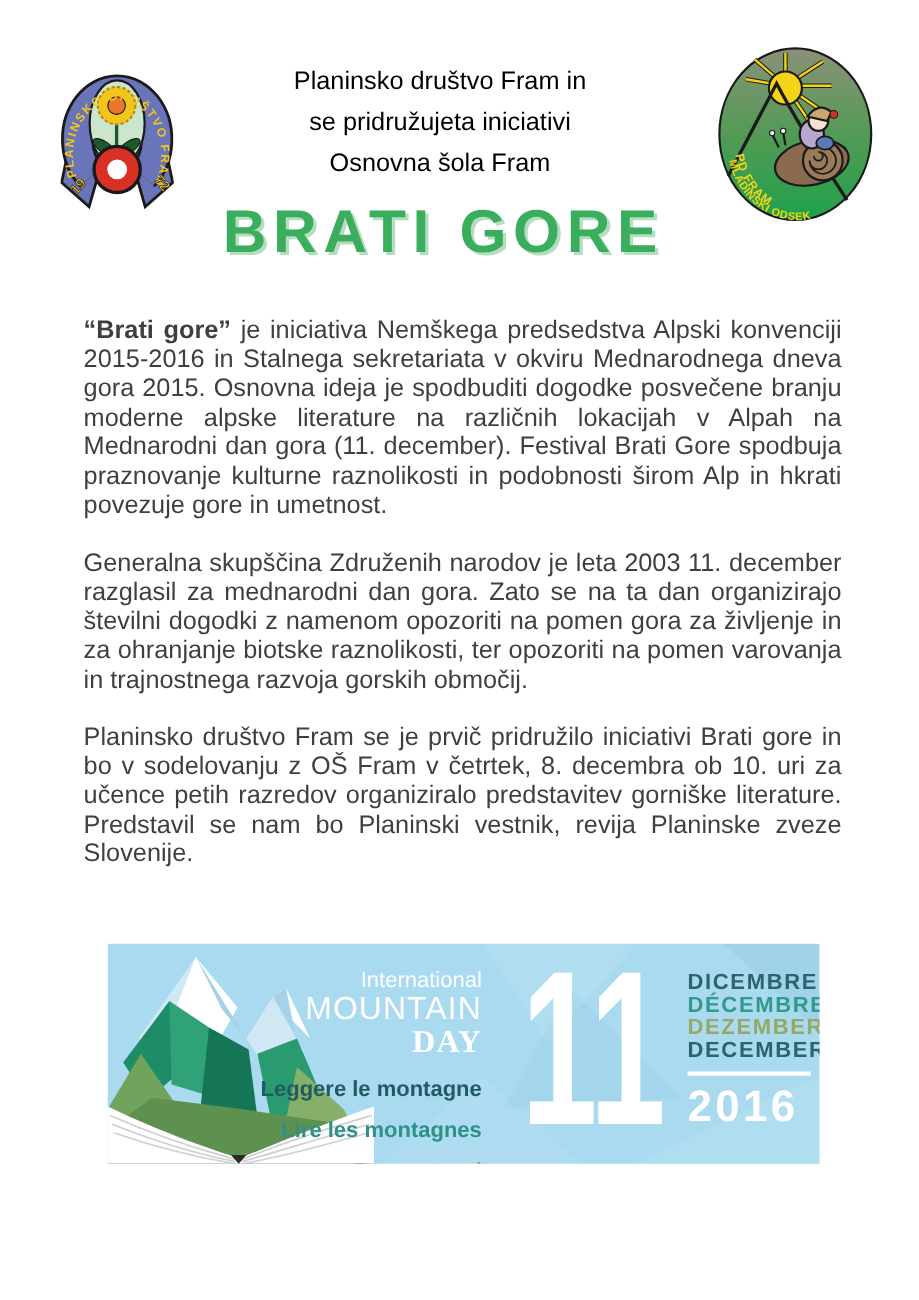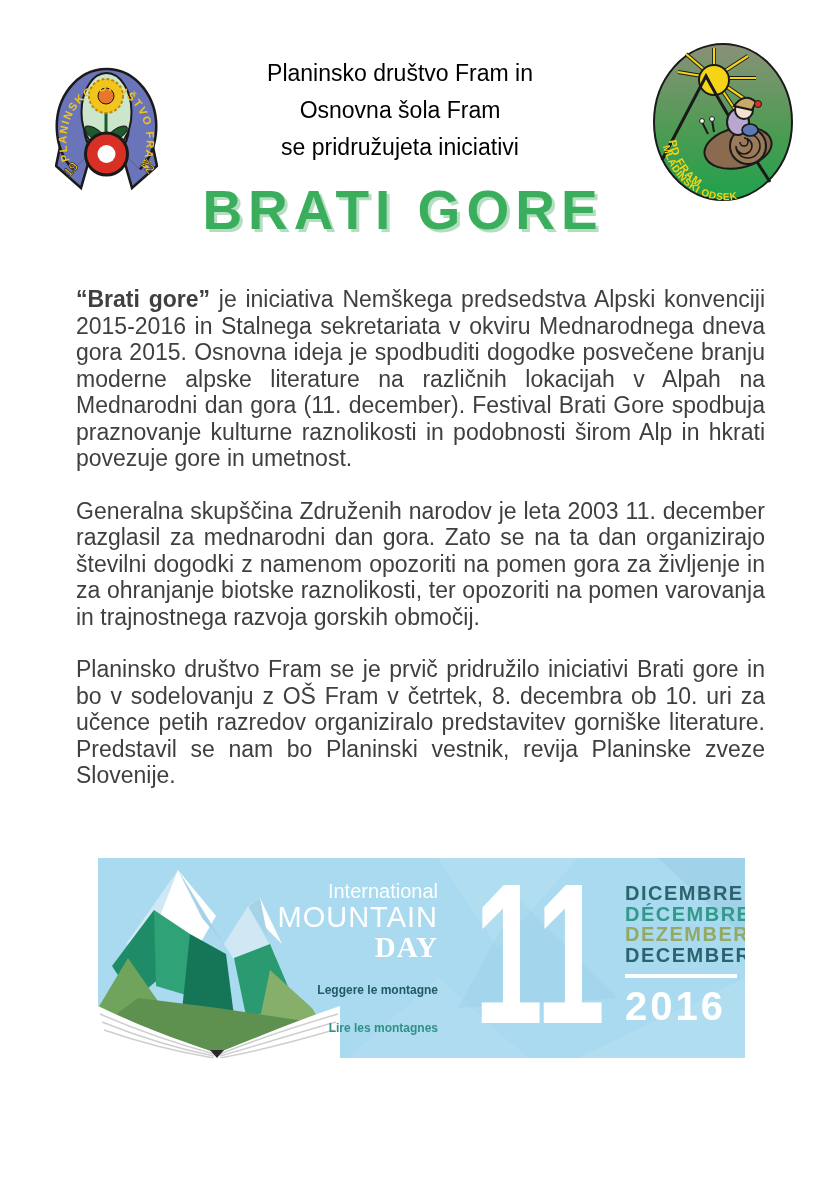--- a/index.html
+++ b/index.html
@@ -40,21 +40,21 @@
     background:#A9DAEF;overflow:hidden;
   }
   .banner-art{position:absolute;left:0;top:0;width:647px;height:200px;display:block;}
   .imd-block{
     position:absolute;left:120px;top:22px;width:220px;
     text-align:right;color:#ffffff;
   }
   .imd-kicker{font-size:20px;line-height:22px;font-weight:normal;}
   .imd-line1{font-size:29px;line-height:30px;font-weight:normal;letter-spacing:1px;}
   .imd-line2{font-size:29px;line-height:30px;font-weight:bold;letter-spacing:1px;margin-bottom:8px;font-family:Liberation Serif, serif;}
-  .imd-langs div{font-size:12px;line-height:17.5px;font-weight:bold;margin-top:20px;}
+  .imd-langs div{font-size:20px;line-height:17.5px;font-weight:bold;margin-top:20px;}
   .lang-0{color:#1F5B63;}
   .lang-1{color:#2F9186;}
   .lang-2{color:#8FAC62;}
   .lang-3{color:#4C9F6B;}
   .big-day{
     position:absolute;left:376px;top:16px;
     color:#ffffff;font-weight:bold;
     font-size:200px;line-height:160px;
     transform:scaleX(0.62);transform-origin:left top;
     white-space:nowrap;
@@ -158,22 +158,22 @@
     <text font-size="11" font-weight="bold" fill="#F5D417" letter-spacing="1" font-family="Liberation Sans, sans-serif">
       <textPath href="#rarc1" startOffset="8%">PD FRAM</textPath>
     </text>
     <text font-size="10" font-weight="bold" fill="#F5D417" letter-spacing="0.5" font-family="Liberation Sans, sans-serif">
       <textPath href="#rarc2" startOffset="4%">MLADINSKI ODSEK</textPath>
     </text>
   </svg>
 
   <div class="header-block">
     <div>Planinsko društvo Fram  in</div>
+    <div>se pridružujeta iniciativi</div>
     <div>Osnovna šola Fram</div>
-    <div>se pridružujeta iniciativi</div>
   </div>
 
   <div class="doc-title">BRATI GORE</div>
 
   <div class="body-text">
     <p><span class="lead-bold">“Brati gore”</span><span> je iniciativa Nemškega predsedstva Alpski konvenciji 2015-2016 in Stalnega sekretariata v okviru Mednarodnega dneva gora 2015. Osnovna ideja je spodbuditi dogodke posvečene branju moderne alpske literature na različnih lokacijah v Alpah na Mednarodni dan gora (11. december). Festival Brati Gore spodbuja praznovanje kulturne raznolikosti in podobnosti širom Alp in hkrati povezuje gore in umetnost.</span></p>
     <p>Generalna skupščina Združenih narodov je leta 2003 11. december razglasil za mednarodni dan gora. Zato se na ta dan organizirajo številni dogodki z namenom opozoriti na pomen gora za življenje in za ohranjanje biotske raznolikosti, ter opozoriti na pomen varovanja in trajnostnega razvoja gorskih območij.</p>
     <p class="tight">Planinsko društvo Fram se je prvič pridružilo iniciativi Brati gore in bo v sodelovanju z OŠ Fram v četrtek, 8. decembra ob 10. uri za učence petih razredov organiziralo predstavitev gorniške literature. Predstavil se nam bo Planinski vestnik, revija Planinske zveze Slovenije.</p>
   </div>
 

